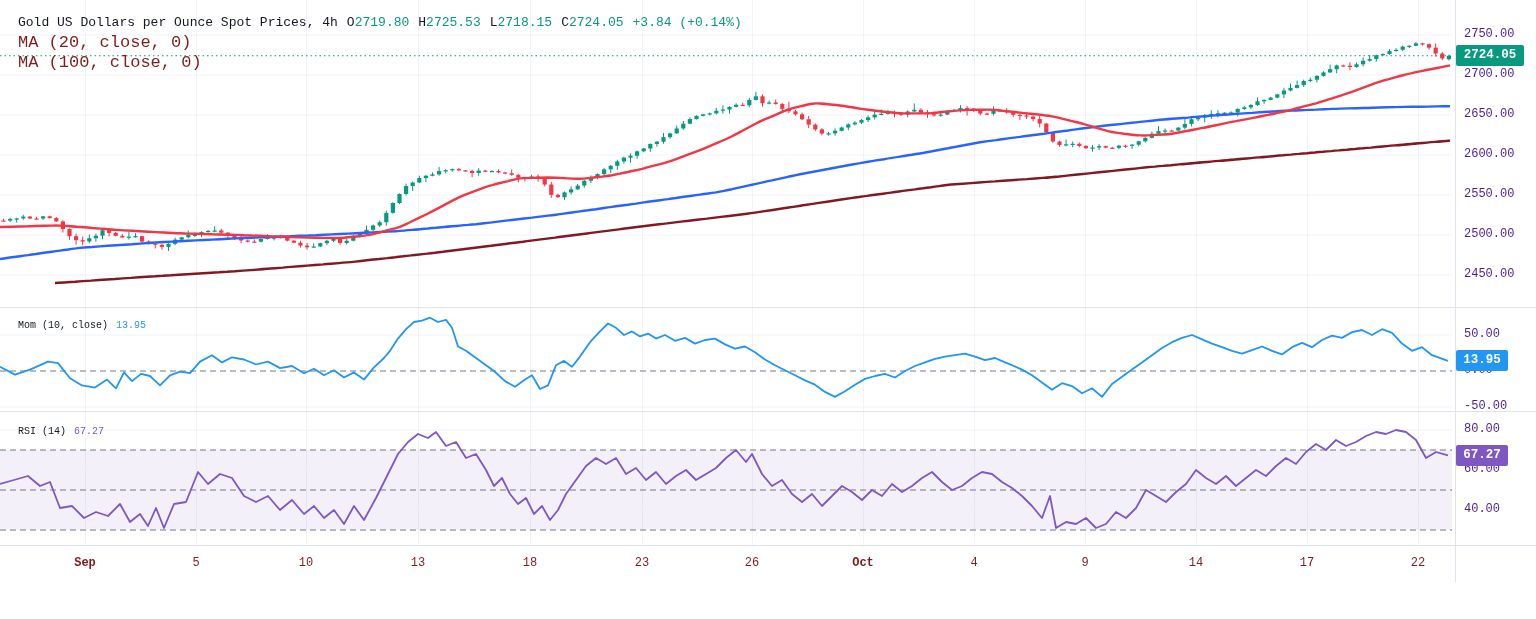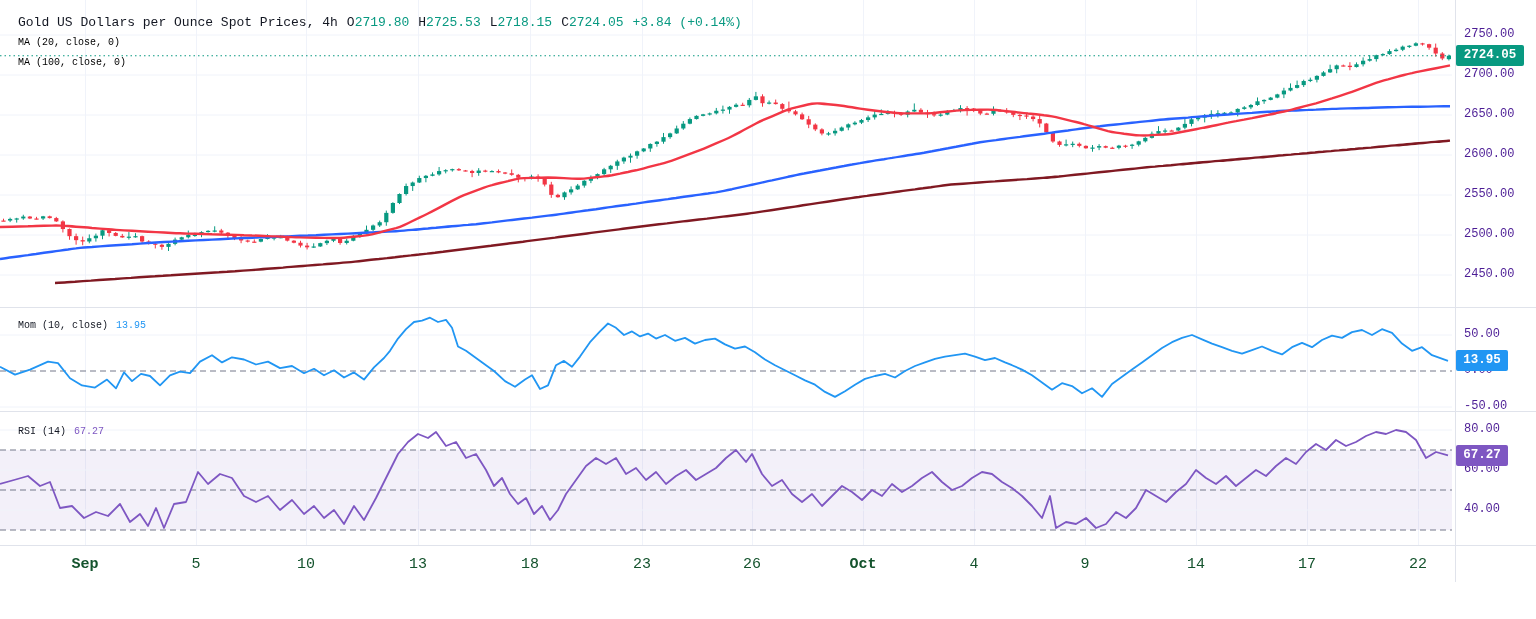--- a/index.html
+++ b/index.html
@@ -4,30 +4,30 @@
 <style>
   html,body{margin:0;padding:0;background:#fff;}
   #root{position:relative;width:1536px;height:582px;background:#ffffff;overflow:hidden;
         font-family:Liberation Mono, monospace;color:#131722;}
   svg.canvas{position:absolute;left:0;top:0;}
   .legend{position:absolute;left:18px;top:13px;z-index:5;font-size:13px;line-height:20px;}
   .legend .title-row .sym{color:#131722;}
   .legend .lbl{color:#131722;margin-left:9px;}
   .legend .val{color:#089981;}
   .legend .chg{margin-left:9px;}
-  .ma-row{font-size:10px;color:#000000;line-height:20px;}
+  .ma-row{font-size:17px;color:#7f1d1d;line-height:20px;}
   .ma-row:first-of-type{margin-top:6px;}
   .ind-label{position:absolute;left:18px;z-index:5;font-size:10px;line-height:20px;color:#131722;}
   .ind-label .ival{margin-left:8px;}
   .mom-label{top:316px;}
   .mom-label .ival{color:#2196f3;}
   .rsi-label{top:422px;}
   .rsi-label .ival{color:#7e57c2;}
   .axis-label{position:absolute;left:1464px;font-size:12px;color:#4c1d95;z-index:3;white-space:nowrap;}
-  .time-label{position:absolute;top:556px;transform:translateX(-50%);font-size:15px;color:#14532d;z-index:3;}
+  .time-label{position:absolute;top:556px;transform:translateX(-50%);font-size:12px;color:#7f1d1d;z-index:3;}
   .time-label.bold{font-weight:bold;}
   .badge{position:absolute;z-index:6;height:21px;line-height:21px;text-align:center;
          color:#fff;font-size:12.5px;font-weight:bold;border-radius:2px;}
   .footer{position:absolute;left:18px;top:588px;z-index:5;display:flex;align-items:center;gap:8px;}
   .footer .brand{font-size:21px;font-weight:600;color:#0c4a6e;letter-spacing:0.2px;}
 </style>
 </head>
 <body>
 
 <div id="root">

